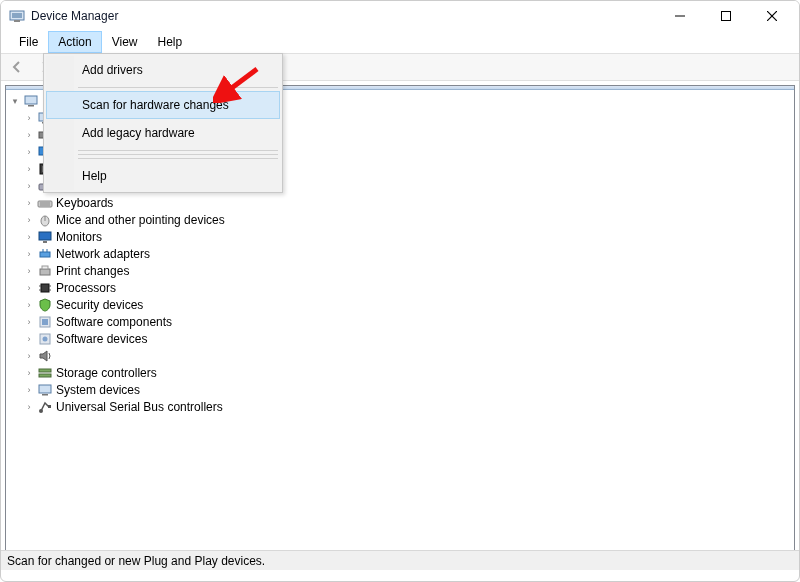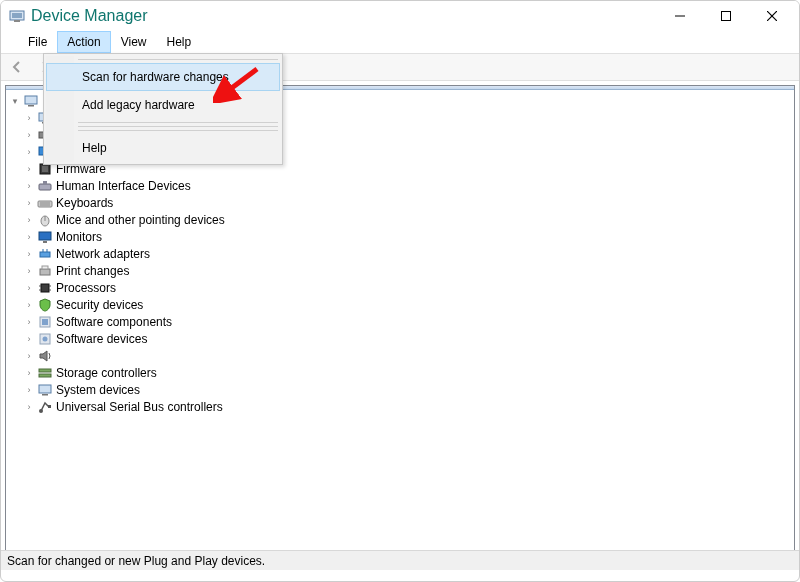--- a/index.html
+++ b/index.html
@@ -21,39 +21,39 @@
     display: flex;
     align-items: center;
     padding: 0 4px 0 8px;
     background: #fff;
   }
   .titlebar .app-icon {
     width: 16px; height: 16px;
     margin-right: 6px;
   }
   .titlebar .title {
-    font-size: 16px;
-    color: #0f766e;
+    font-size: 12px;
+    color: #0f172a;
   }
   .win-controls {
     margin-left: auto;
     display: flex;
   }
   .win-btn {
     width: 46px; height: 30px;
     display: flex; align-items: center; justify-content: center;
     color: #000;
   }
   .win-btn svg { width: 10px; height: 10px; }
   
   .menubar {
     height: 22px;
     display: flex;
     align-items: stretch;
-    padding: 0 17px;
+    padding: 0 8px;
     font-size: 12px;
     position: relative;
     text-align: center;
   }
   .menu-item {
     padding: 3px 10px;
     display: flex;
     align-items: center;
     cursor: default;
   }
@@ -231,20 +231,21 @@
   <div class="tool-btn">
     <svg width="16" height="16" viewBox="0 0 16 16">
         <path d="M6 3 L11 8 L6 13" fill="none" stroke="#999" stroke-width="2"></path>
       </svg>
   </div>
   <div class="tool-sep"></div>
 </div>
 
 <div class="dropdown">
   <div class="dropdown-gutter"></div>
+  <div class="dd-item">Add drivers</div>
   <div class="dd-sep"></div>
   <div class="dd-item highlight">Scan for hardware changes</div>
   <div class="dd-item">Add legacy hardware</div>
   <div class="dd-sep"></div>
   <div class="dd-sep"></div>
   <div class="dd-sep"></div>
   <div class="dd-item">Help</div>
 </div>
 
 <div class="arrow-annot">

